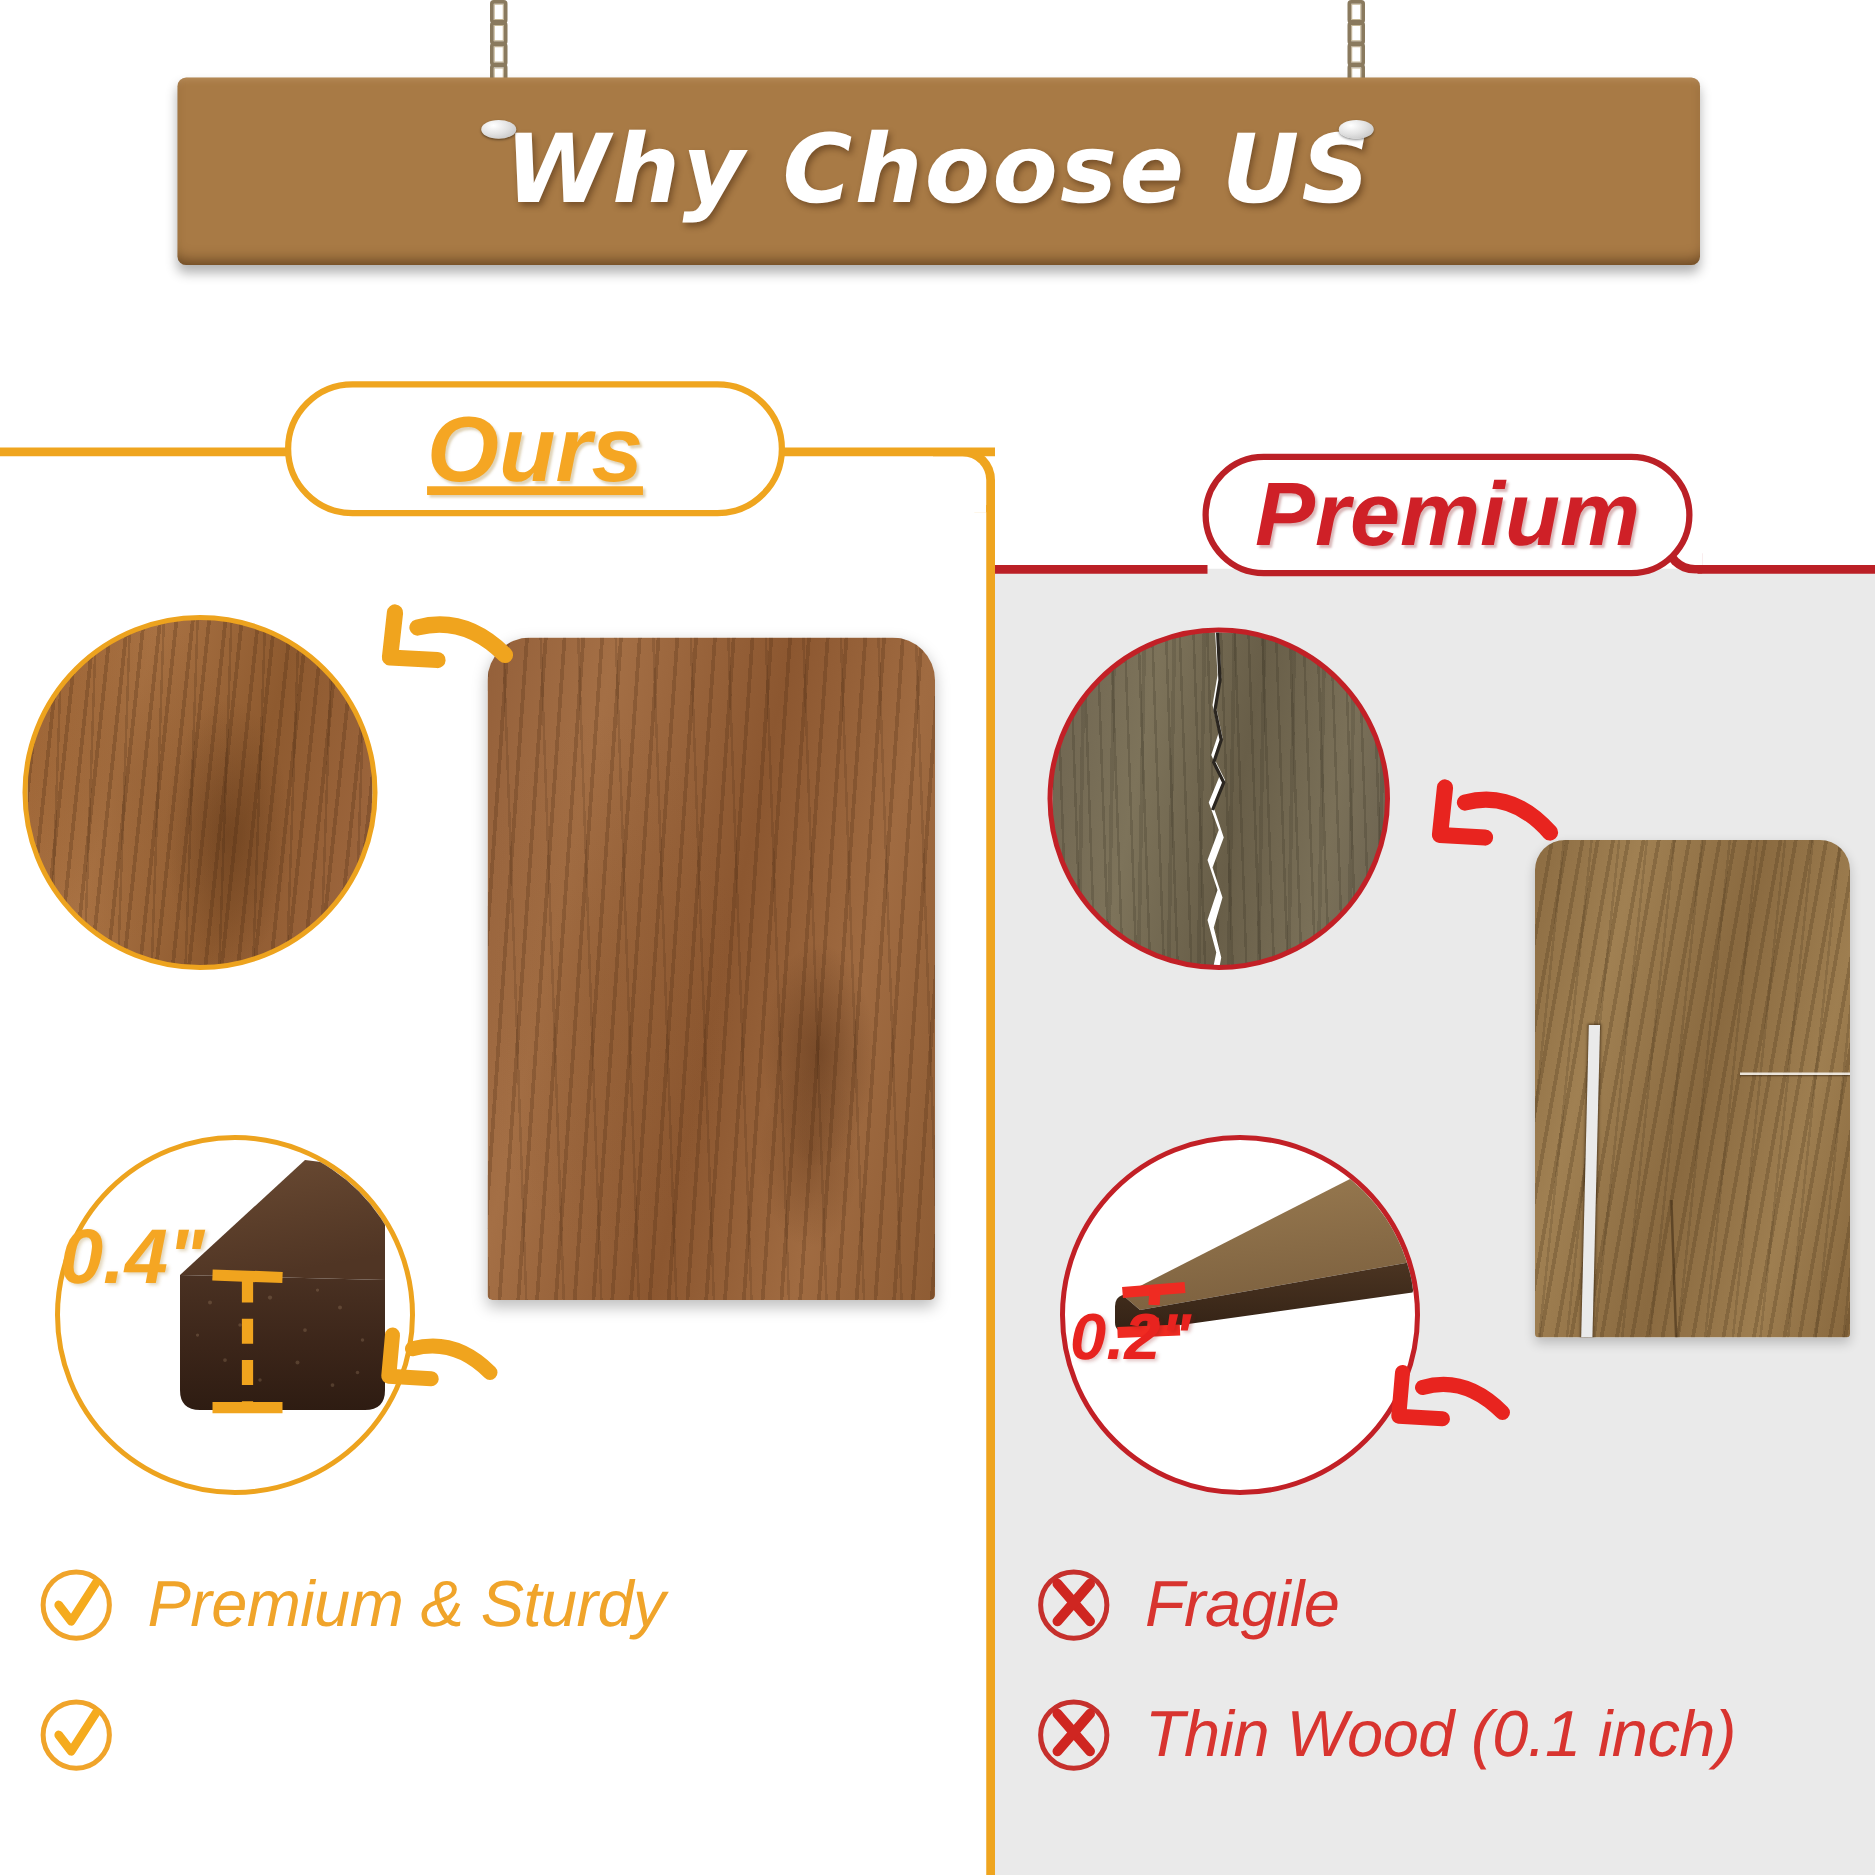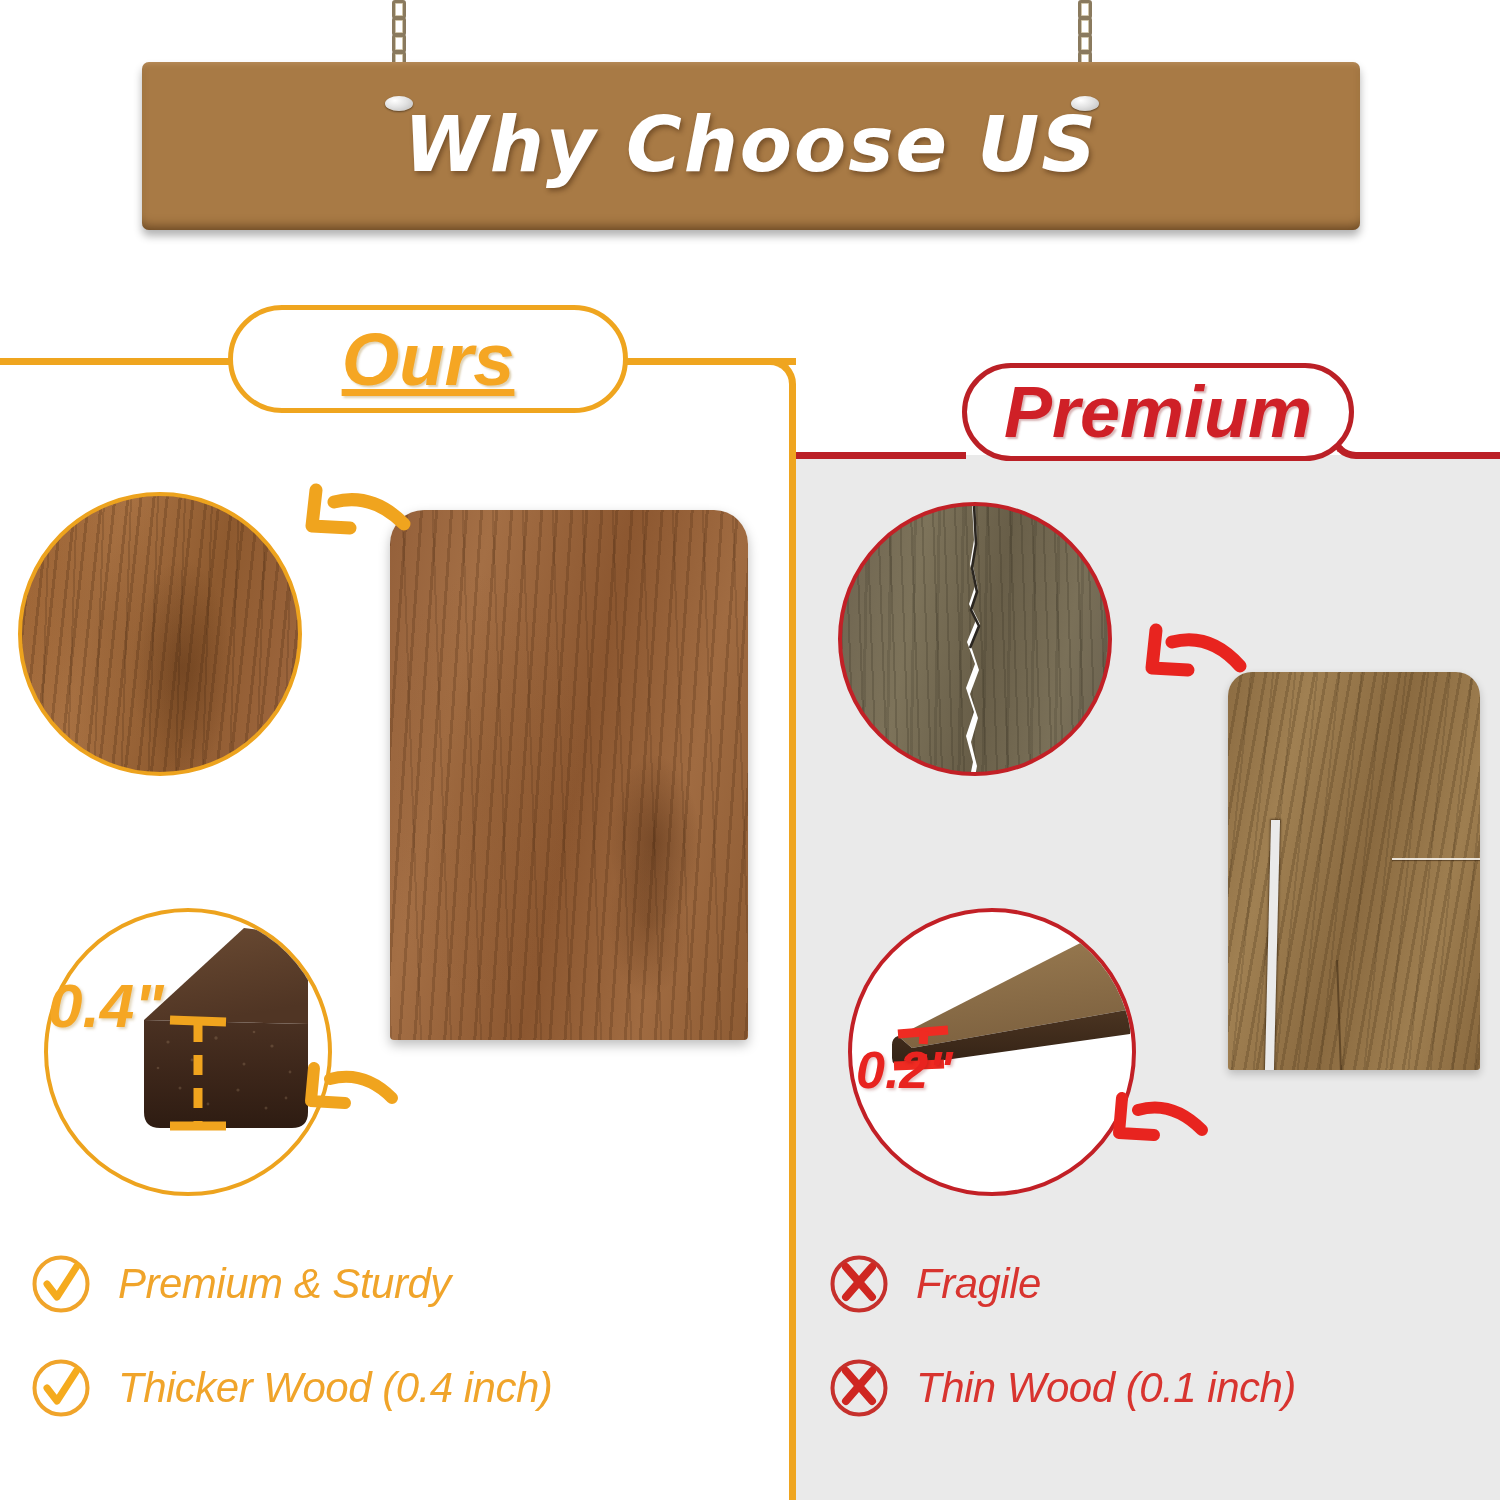--- a/index.html
+++ b/index.html
@@ -70,21 +70,21 @@
     z-index: 6;
   }
   .eyelet.left  { left: 385px;  top: 96px; }
   .eyelet.right { left: 1071px; top: 96px; }
 
   .plank {
     position: absolute;
     left: 142px;
     top: 62px;
     width: 1218px;
-    height: 168px;
+    height: 150px;
     border-radius: 7px;
     z-index: 5;
     background:
       
       linear-gradient(to bottom,
         rgba(0,0,0,0) 0%, rgba(0,0,0,0) 31%,
         rgba(92,62,30,.30) 31.3%, rgba(92,62,30,.30) 32.0%,
         rgba(0,0,0,0) 32.3%, rgba(0,0,0,0) 68%,
         rgba(92,62,30,.26) 68.3%, rgba(92,62,30,.26) 69.0%,
         rgba(0,0,0,0) 69.3%, rgba(0,0,0,0) 100%),
@@ -386,21 +386,21 @@
   .feature-icon {
     flex: 0 0 auto;
     width: 62px;
     height: 62px;
     position: relative;
   }
 
   .feature-text {
     font-style: italic;
     font-weight: 400;
-    font-size: 42px;
+    font-size: 52px;
     white-space: nowrap;
     letter-spacing: -0.5px;
   }
   .features.ours   .feature-text { color: #f0a42a; }
   .features.others .feature-text { color: #d8342f; }
 </style>
 </head>
 <body>
 
 <div class="page">
@@ -584,21 +584,20 @@
       <span class="feature-text">Premium &amp; Sturdy</span>
     </div>
 
     <div class="feature-row">
       <span class="feature-icon">
         <svg width="62" height="62" viewBox="0 0 62 62">
           <circle cx="31" cy="31" r="26.5" stroke="#f0a42a" stroke-width="4" fill="none"></circle>
           <path d="M 17 31 L 27 44 L 47 13" stroke="#f5ab1e" stroke-width="7" fill="none" stroke-linecap="round" stroke-linejoin="round"></path>
         </svg>
       </span>
-      <span class="feature-text">Thicker Wood (0.4 inch)</span>
     </div>
   </div>
 
   <div class="features others">
 
     <div class="feature-row">
       <span class="feature-icon">
         <svg width="62" height="62" viewBox="0 0 62 62">
           <circle cx="31" cy="31" r="26.5" stroke="#c6302c" stroke-width="4" fill="none"></circle>
           <path d="M 18 14 L 44 44" stroke="#cf2621" stroke-width="8" stroke-linecap="round"></path>

